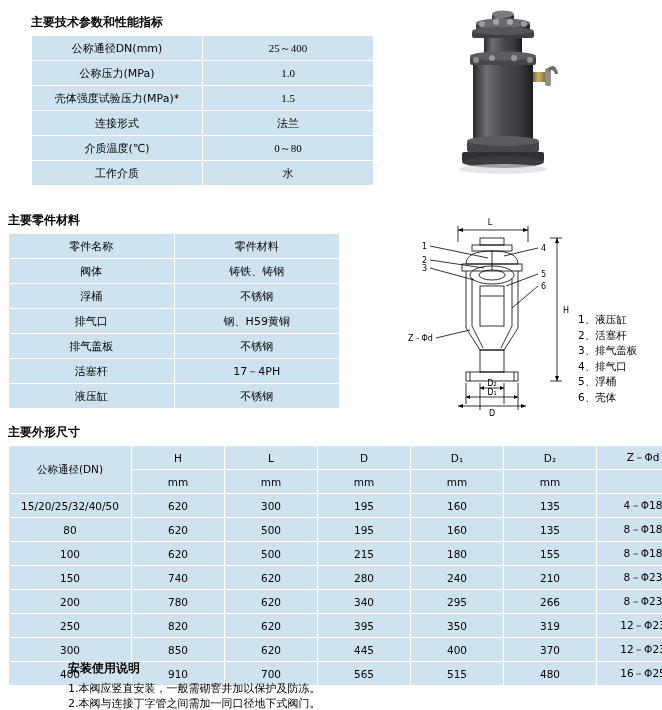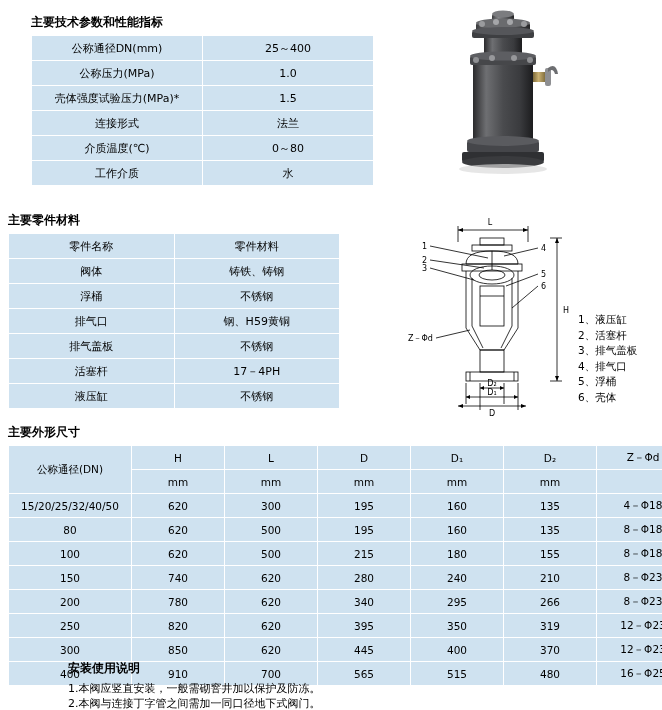--- a/index.html
+++ b/index.html
@@ -48,21 +48,21 @@
     width: 332px;
     margin-left: 23px;
   }
   #block-params table.spec {
     width: 332px;
   }
   #block-params table.spec td {
     height: 18px;
   }
   #block-params .col-a { width: 166px; }
-  #block-params .col-b { width: 166px; }
+  #block-params .col-b { width: 166px; font-family: Liberation Serif, serif; }
 
   
   #block-material {
     position: absolute;
     left: 8px;
     top: 212px;
     width: 332px;
   }
   #block-material table.spec {
     width: 332px;

